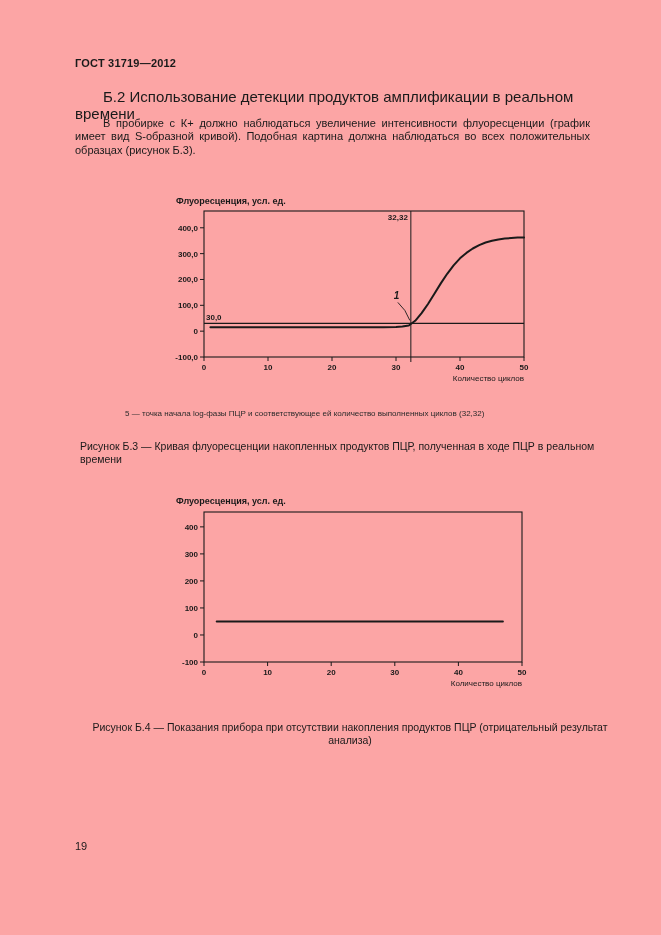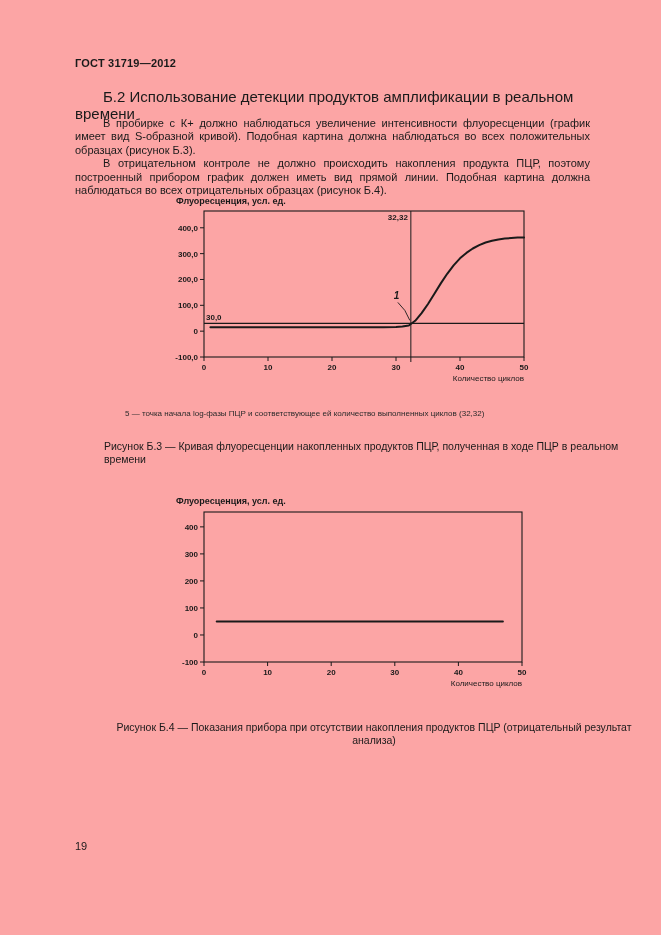--- a/index.html
+++ b/index.html
@@ -29,41 +29,40 @@
   .fig-b3{left:172px;top:194px;}
   .fig-b4{left:172px;top:494px;}
   .figure svg{display:block;}
   svg text{font-family:"Liberation Sans", sans-serif;}
   .footnote{
     position:absolute;left:125px;top:409px;
     font-size:8px;color:#2a2a2a;
   }
   .caption{
     position:absolute;left:80px;width:540px;
-    font-size:10.5px;line-height:13px;margin-left:24px;
+    font-size:10.5px;line-height:13px;
   }
   .cap-b3{top:440px;}
   .cap-b4{top:721px;text-align:center;}
   .page-number{
     position:absolute;left:75px;top:840px;
     font-size:11px;
   }
 </style>
 </head>
 <body>
 
 <div class="page">
 
   <div class="doc-header">ГОСТ 31719—2012</div>
 
   <div class="section-heading">Б.2 Использование детекции продуктов амплификации в реальном времени</div>
 
   <div class="body-text">
     <p>В пробирке с К+ должно наблюдаться увеличение интенсивности флуоресценции (график имеет вид S-образной кривой). Подобная картина должна наблюдаться во всех положительных образцах (рисунок Б.3).</p>
-    <p>В отрицательном контроле не должно происходить накопления продукта ПЦР, поэтому построенный прибором график должен иметь вид прямой линии. Подобная картина должна наблюдаться во всех отрицательных образцах (рисунок Б.4).</p>
   </div>
 
   <div class="figure fig-b3">
     <svg width="364" height="196">
         <text x="4" y="10" font-size="9" font-weight="bold" fill="#1a1a1a">Флуоресценция, усл. ед.</text>
         <rect x="32" y="17" width="320" height="146" fill="none" stroke="#1a1a1a" stroke-width="1.1"></rect>
         <line x1="28" y1="33.79646017699113" x2="32" y2="33.79646017699113" stroke="#1a1a1a" stroke-width="1"></line>
         <text x="26" y="36.79646017699113" font-size="8" font-weight="bold" text-anchor="end" fill="#1a1a1a">400,0</text>
         <line x1="28" y1="59.63716814159292" x2="32" y2="59.63716814159292" stroke="#1a1a1a" stroke-width="1"></line>
         <text x="26" y="62.63716814159292" font-size="8" font-weight="bold" text-anchor="end" fill="#1a1a1a">300,0</text>

